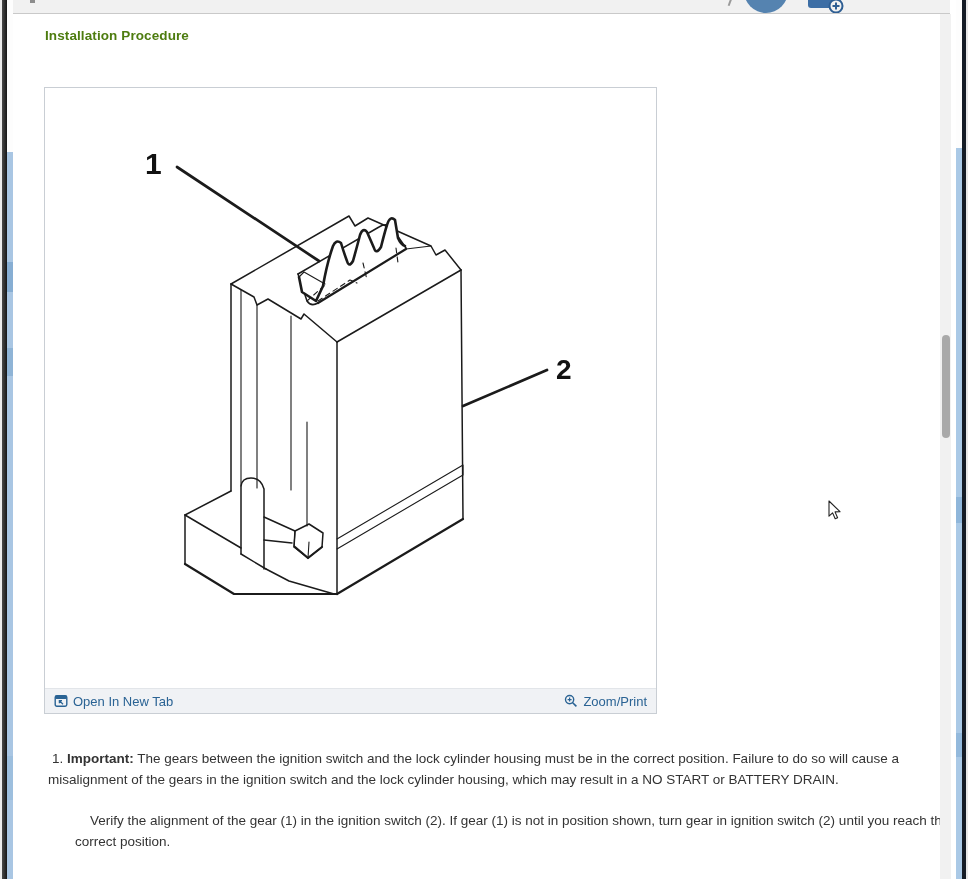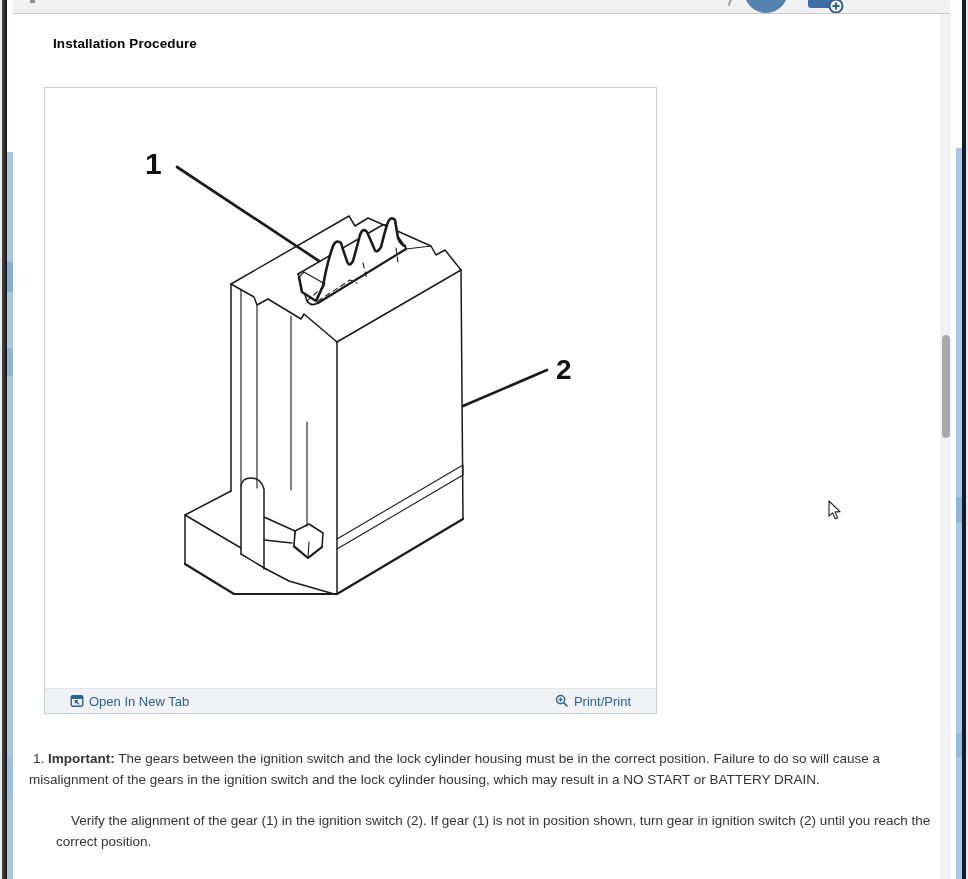--- a/index.html
+++ b/index.html
@@ -29,44 +29,44 @@
     position:absolute;left:13px;top:0;width:937px;height:13px;
     background:#f1f1f1;border-bottom:1px solid #c9c9c9;overflow:hidden;
   }
   .tb-avatar{position:absolute;left:731px;top:-31px;width:44px;height:44px;border-radius:50%;background:#5583b0;}
   .tb-add{position:absolute;left:793px;top:-14px;}
   .tb-frag1{position:absolute;left:716px;top:-2px;width:2px;height:8px;background:#9a9a9a;transform:rotate(20deg);}
   .tb-frag2{position:absolute;left:17px;top:0;width:5px;height:3px;background:#8d8d8d;}
 
   
   .page-heading{
-    position:absolute;left:45px;top:28px;margin:8px;
-    font-size:13.5px;font-weight:bold;color:#000000;letter-spacing:.1px;
+    position:absolute;left:45px;top:28px;margin:0;
+    font-size:13.5px;font-weight:bold;color:#4d7c0f;letter-spacing:.1px;
   }
 
   
   .figure{
     position:absolute;left:44px;top:87px;width:613px;height:627px;
     border:1px solid #c9ced4;background:#fff;box-sizing:border-box;
     display:flex;flex-direction:column;
   }
   .figure-canvas{flex:1 1 auto;position:relative;}
   .figure-footer{
     height:25px;background:#f0f2f5;border-top:1px solid #e2e5e9;
     display:flex;align-items:center;justify-content:space-between;
-    padding:0 25px;box-sizing:border-box;
+    padding:0 9px;box-sizing:border-box;
   }
   .fig-link{
     display:flex;align-items:center;gap:5px;
     color:#2a6394;font-size:13px;text-decoration:none;cursor:pointer;
   }
   .fig-link svg{display:block;}
 
   
-  .body-text{position:absolute;left:29px;width:884px;font-size:13.5px;line-height:20.5px;color:#333;}
+  .body-text{position:absolute;left:48px;width:884px;font-size:13.5px;line-height:20.5px;color:#333;}
   #para1{top:749px;text-indent:4px;}
   #para2{top:811px;text-indent:15px;margin-left:27px;}
   .body-text p{margin:0;}
   .bold{font-weight:bold;}
 
   
   .scroll-track{position:absolute;left:940px;top:14px;width:11px;height:865px;background:#f1f1f1;}
   .scroll-thumb{position:absolute;left:1.5px;top:321px;width:8px;height:103px;background:#a9a9a9;border-radius:4px;}
 
   
@@ -178,21 +178,21 @@
         <path d="M9,10.2 L5.4,6.6 M5.4,9.2 V6.6 H8" fill="none" stroke="#2a6394" stroke-width="1.3"></path>
       </svg>
       <span>Open In New Tab</span>
     </a>
     <a class="fig-link">
       <svg width="14" height="14" viewBox="0 0 14 14">
         <circle cx="5.6" cy="5.6" r="4.1" fill="none" stroke="#2a6394" stroke-width="1.4"></circle>
         <path d="M5.6,3.6 V7.6 M3.6,5.6 H7.6" stroke="#2a6394" stroke-width="1.2" fill="none"></path>
         <path d="M8.7,8.7 L12.4,12.4" stroke="#2a6394" stroke-width="1.6" fill="none"></path>
       </svg>
-      <span>Print/Print</span>
+      <span>Zoom/Print</span>
     </a>
   </div>
 </div>
 
 <div class="body-text" id="para1">
   <p>
     <span>1.</span>
     <span class="bold">Important:</span>
     <span>The gears between the ignition switch and the lock cylinder housing must be in the correct position. Failure to do so will cause a misalignment of the gears in the ignition switch and the lock cylinder housing, which may result in a NO START or BATTERY DRAIN.</span>
   </p>

